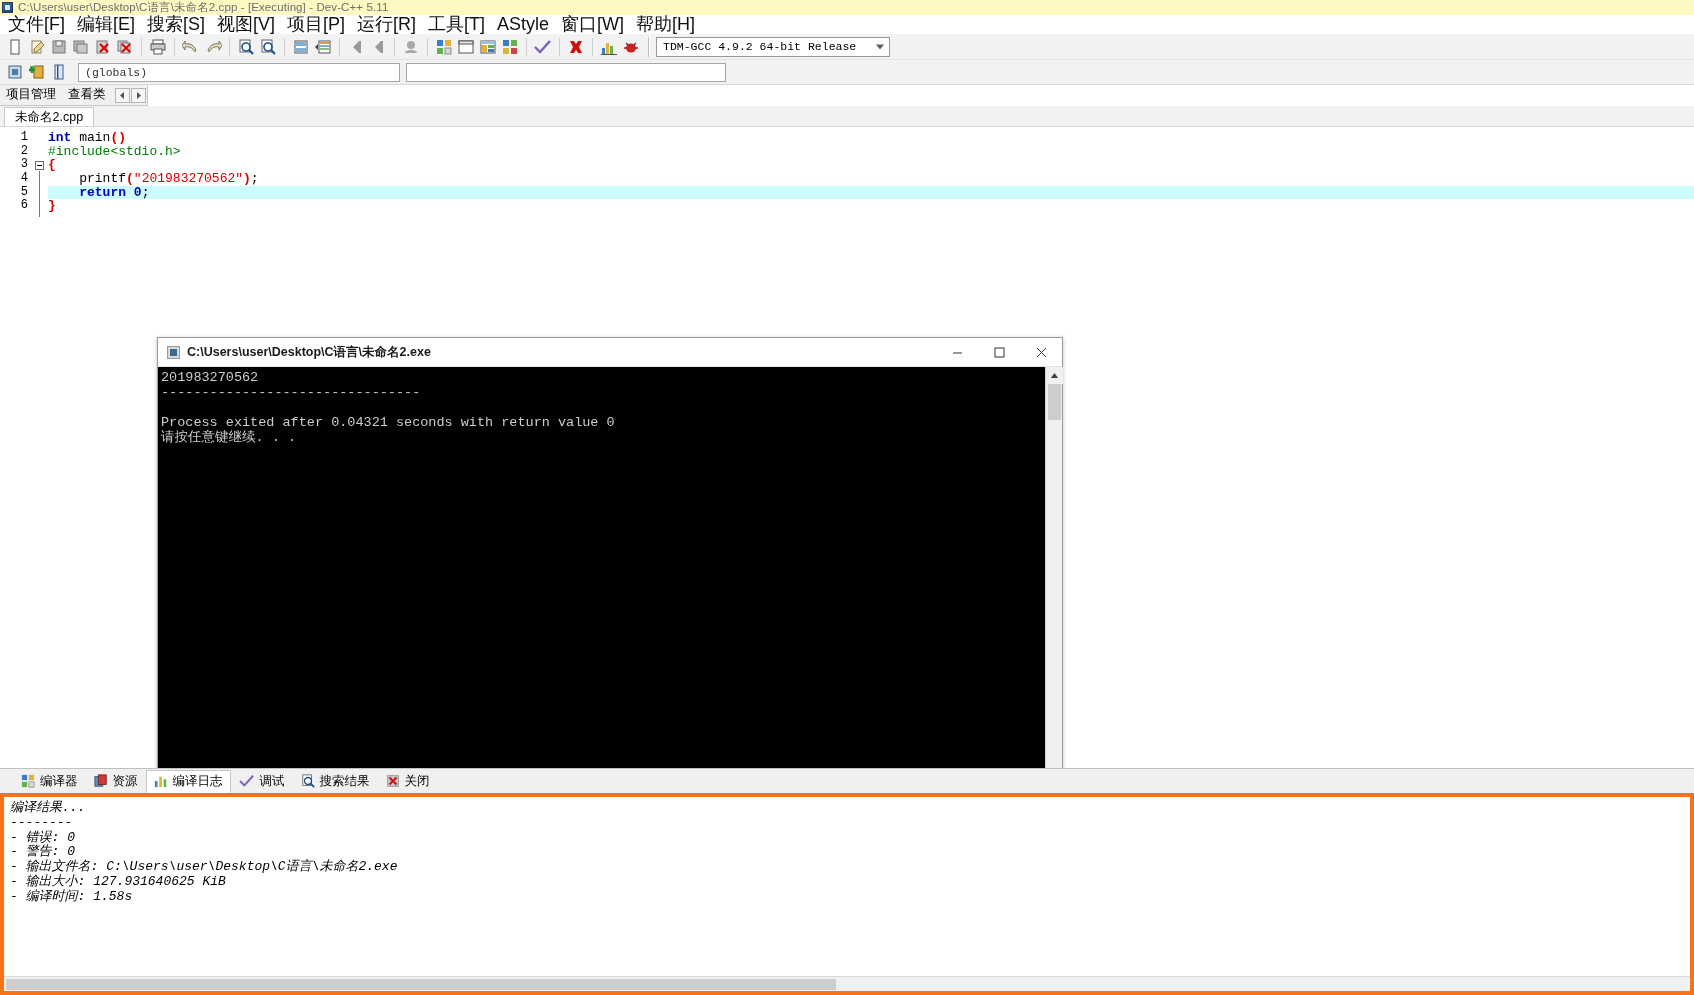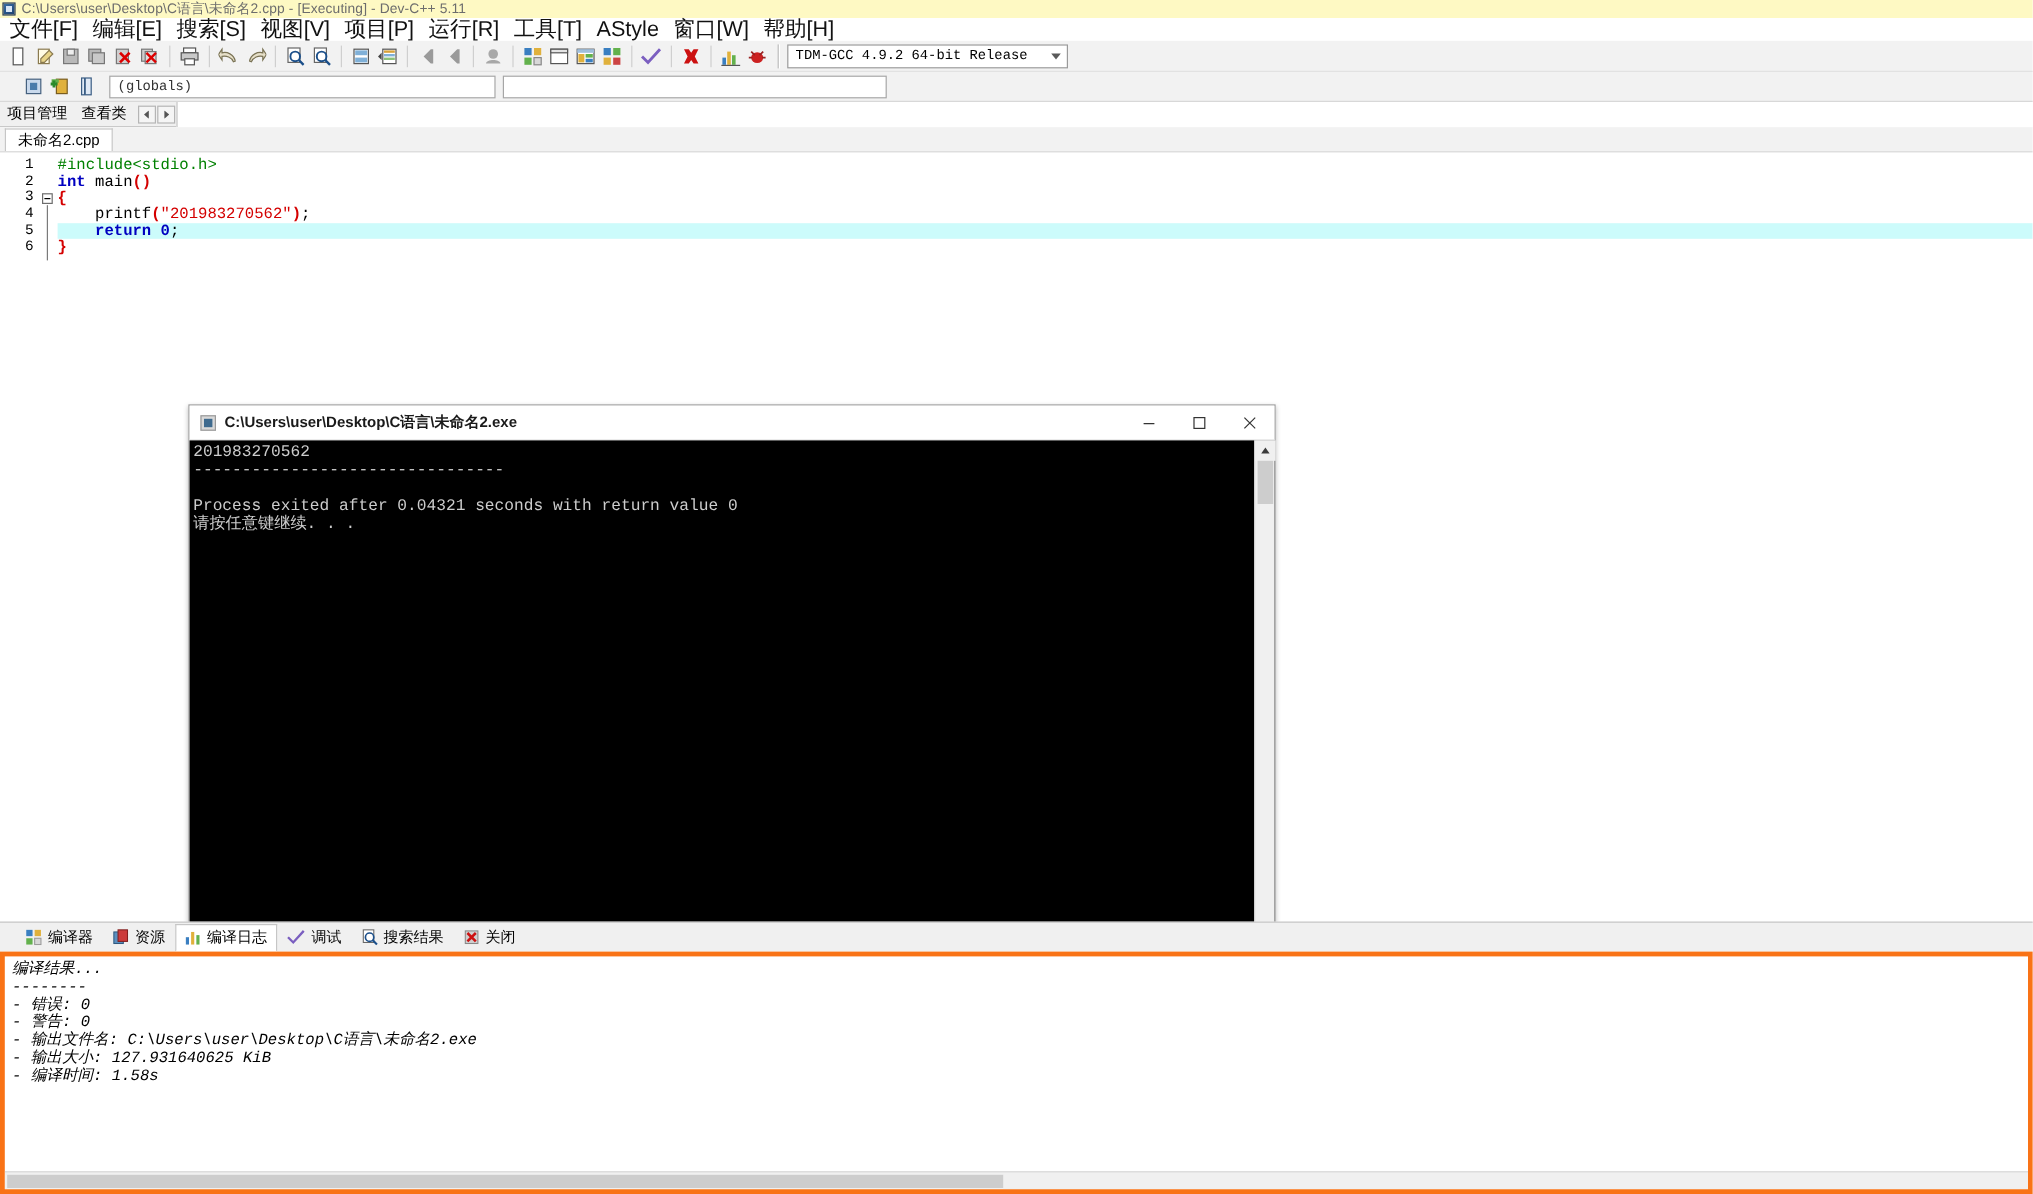--- a/index.html
+++ b/index.html
@@ -87,21 +87,21 @@
     border-right: 4px solid transparent;
     border-top: 5px solid #5a5a5a;
   }
 
   
   .toolbar2 {
     height: 25px;
     display: flex; align-items: center;
     background: #f2f2f2;
     border-bottom: 1px solid #d8d8d8;
-    padding-left: 17px;
+    padding-left: 4px;
   }
   .combo2 {
     height: 19px;
     background: #fff;
     border: 1px solid #a6a6a6;
     display: flex; align-items: center;
     font-family: "Liberation Mono", monospace;
     font-size: 11.5px;
     padding-left: 6px;
     position: relative;
@@ -614,22 +614,22 @@
           <div>3</div>
           <div>4</div>
           <div>5</div>
           <div>6</div>
         </div>
         <div class="foldcol">
           <div class="foldbox"></div>
           <div class="foldline"></div>
         </div>
         <div class="codearea">
+          <div class="cl"><span class="kw">int</span><span class="fn"> main</span><span class="br">()</span></div>
           <div class="cl"><span class="pp">#include&lt;stdio.h&gt;</span></div>
-          <div class="cl"><span class="kw">int</span><span class="fn"> main</span><span class="br">()</span></div>
           <div class="cl"><span class="brace">{</span></div>
           <div class="cl"><span class="fn">    printf</span><span class="br">(</span><span class="str">"201983270562"</span><span class="br">)</span><span class="fn">;</span></div>
           <div class="cl hl-line"><span class="kw">    return</span><span class="fn"> </span><span class="num">0</span><span class="fn">;</span></div>
           <div class="cl"><span class="brace">}</span></div>
         </div>
       </div>
     </div>
 
     <div class="console">
       <div class="con-title">

